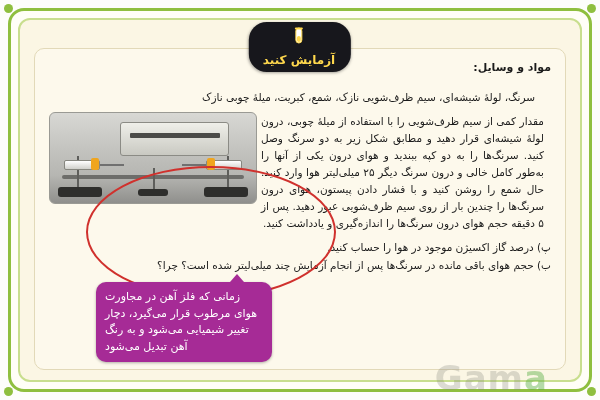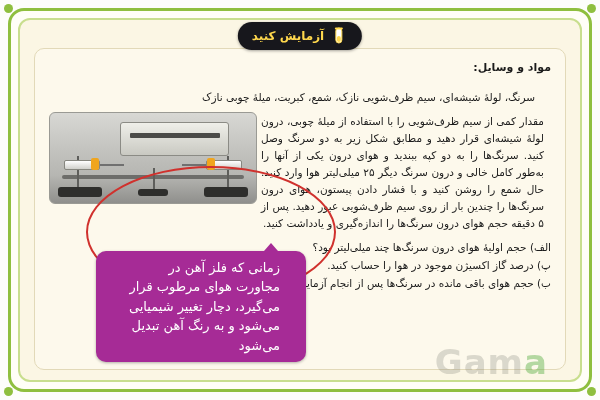--- a/index.html
+++ b/index.html
@@ -71,20 +71,21 @@
     align-items: center;
     gap: 8px;
     background: #17171c;
     color: #ffd84d;
     border-radius: 18px;
     padding: 5px 16px 5px 14px;
     font-size: 12px;
     font-weight: bold;
     z-index: 6;
     box-shadow: 0 1px 3px rgba(0,0,0,0.35);
+    flex-direction: column;
   }
   .header-pill .tube-icon {
     display: inline-block;
     width: 14px;
     height: 18px;
     position: relative;
   }
   .header-title {
     letter-spacing: 0.5px;
   }
@@ -245,43 +246,43 @@
 
   
   .note-bubble {
     position: absolute;
     left: 96px;
     bottom: 38px;
     width: 158px;
     background: #a62b96;
     color: #ffffff;
     border-radius: 10px;
-    padding: 7px 26px;
-    font-size: 13px;
+    padding: 7px 9px;
+    font-size: 11px;
     line-height: 1.5;
-    text-align: right;
+    text-align: left;
     direction: rtl;
     z-index: 7;
     box-shadow: 0 1px 3px rgba(0,0,0,0.3);
   }
   .note-bubble:after {
     content: "";
     position: absolute;
     top: -8px;
     right: 28px;
     border-left: 7px solid transparent;
     border-right: 7px solid transparent;
     border-bottom: 8px solid #a62b96;
   }
 
   
   .watermark {
     position: absolute;
     right: 52px;
-    bottom: 18px;
+    bottom: 2px;
     font-size: 34px;
     font-weight: bold;
     color: rgba(140,140,130,0.30);
     letter-spacing: 1px;
     z-index: 8;
     font-family: "DejaVu Sans", "Liberation Sans", sans-serif;
   }
   .watermark .accent { color: rgba(90,175,70,0.45); }
 
   
@@ -344,21 +345,20 @@
           <div class="plunger right"></div>
           <div class="stand left"></div>
           <div class="stand right"></div>
           <div class="stand mid"></div>
         </div>
       </div>
 
       <p class="para">مقدار کمی از سیم ظرف‌شویی را با استفاده از میلهٔ چوبی، درون لولهٔ شیشه‌ای قرار دهید و مطابق شکل زیر به دو سرنگ وصل کنید. سرنگ‌ها را به دو کپه ببندید و هوای درون یکی از آنها را به‌طور کامل خالی و درون سرنگ دیگر ۲۵ میلی‌لیتر هوا وارد کنید. حال شمع را روشن کنید و با فشار دادن پیستون، هوای درون سرنگ‌ها را چندین بار از روی سیم ظرف‌شویی عبور دهید. پس از ۵ دقیقه حجم هوای درون سرنگ‌ها را اندازه‌گیری و یادداشت کنید.</p>
 
       <ul class="qlist">
-        <li>الف) حجم اولیهٔ هوای درون سرنگ‌ها چند میلی‌لیتر بود؟</li>
         <li>پ) درصد گاز اکسیژن موجود در هوا را حساب کنید.</li>
         <li>ب) حجم هوای باقی مانده در سرنگ‌ها پس از انجام آزمایش چند میلی‌لیتر شده است؟ چرا؟</li>
       </ul>
     </div>
   </div>
 
   <div class="callout-ring"></div>
 
   <div class="note-bubble">
     <span>زمانی که فلز آهن در مجاورت هوای مرطوب قرار می‌گیرد، دچار تغییر شیمیایی می‌شود و به رنگ آهن تبدیل می‌شود</span>

